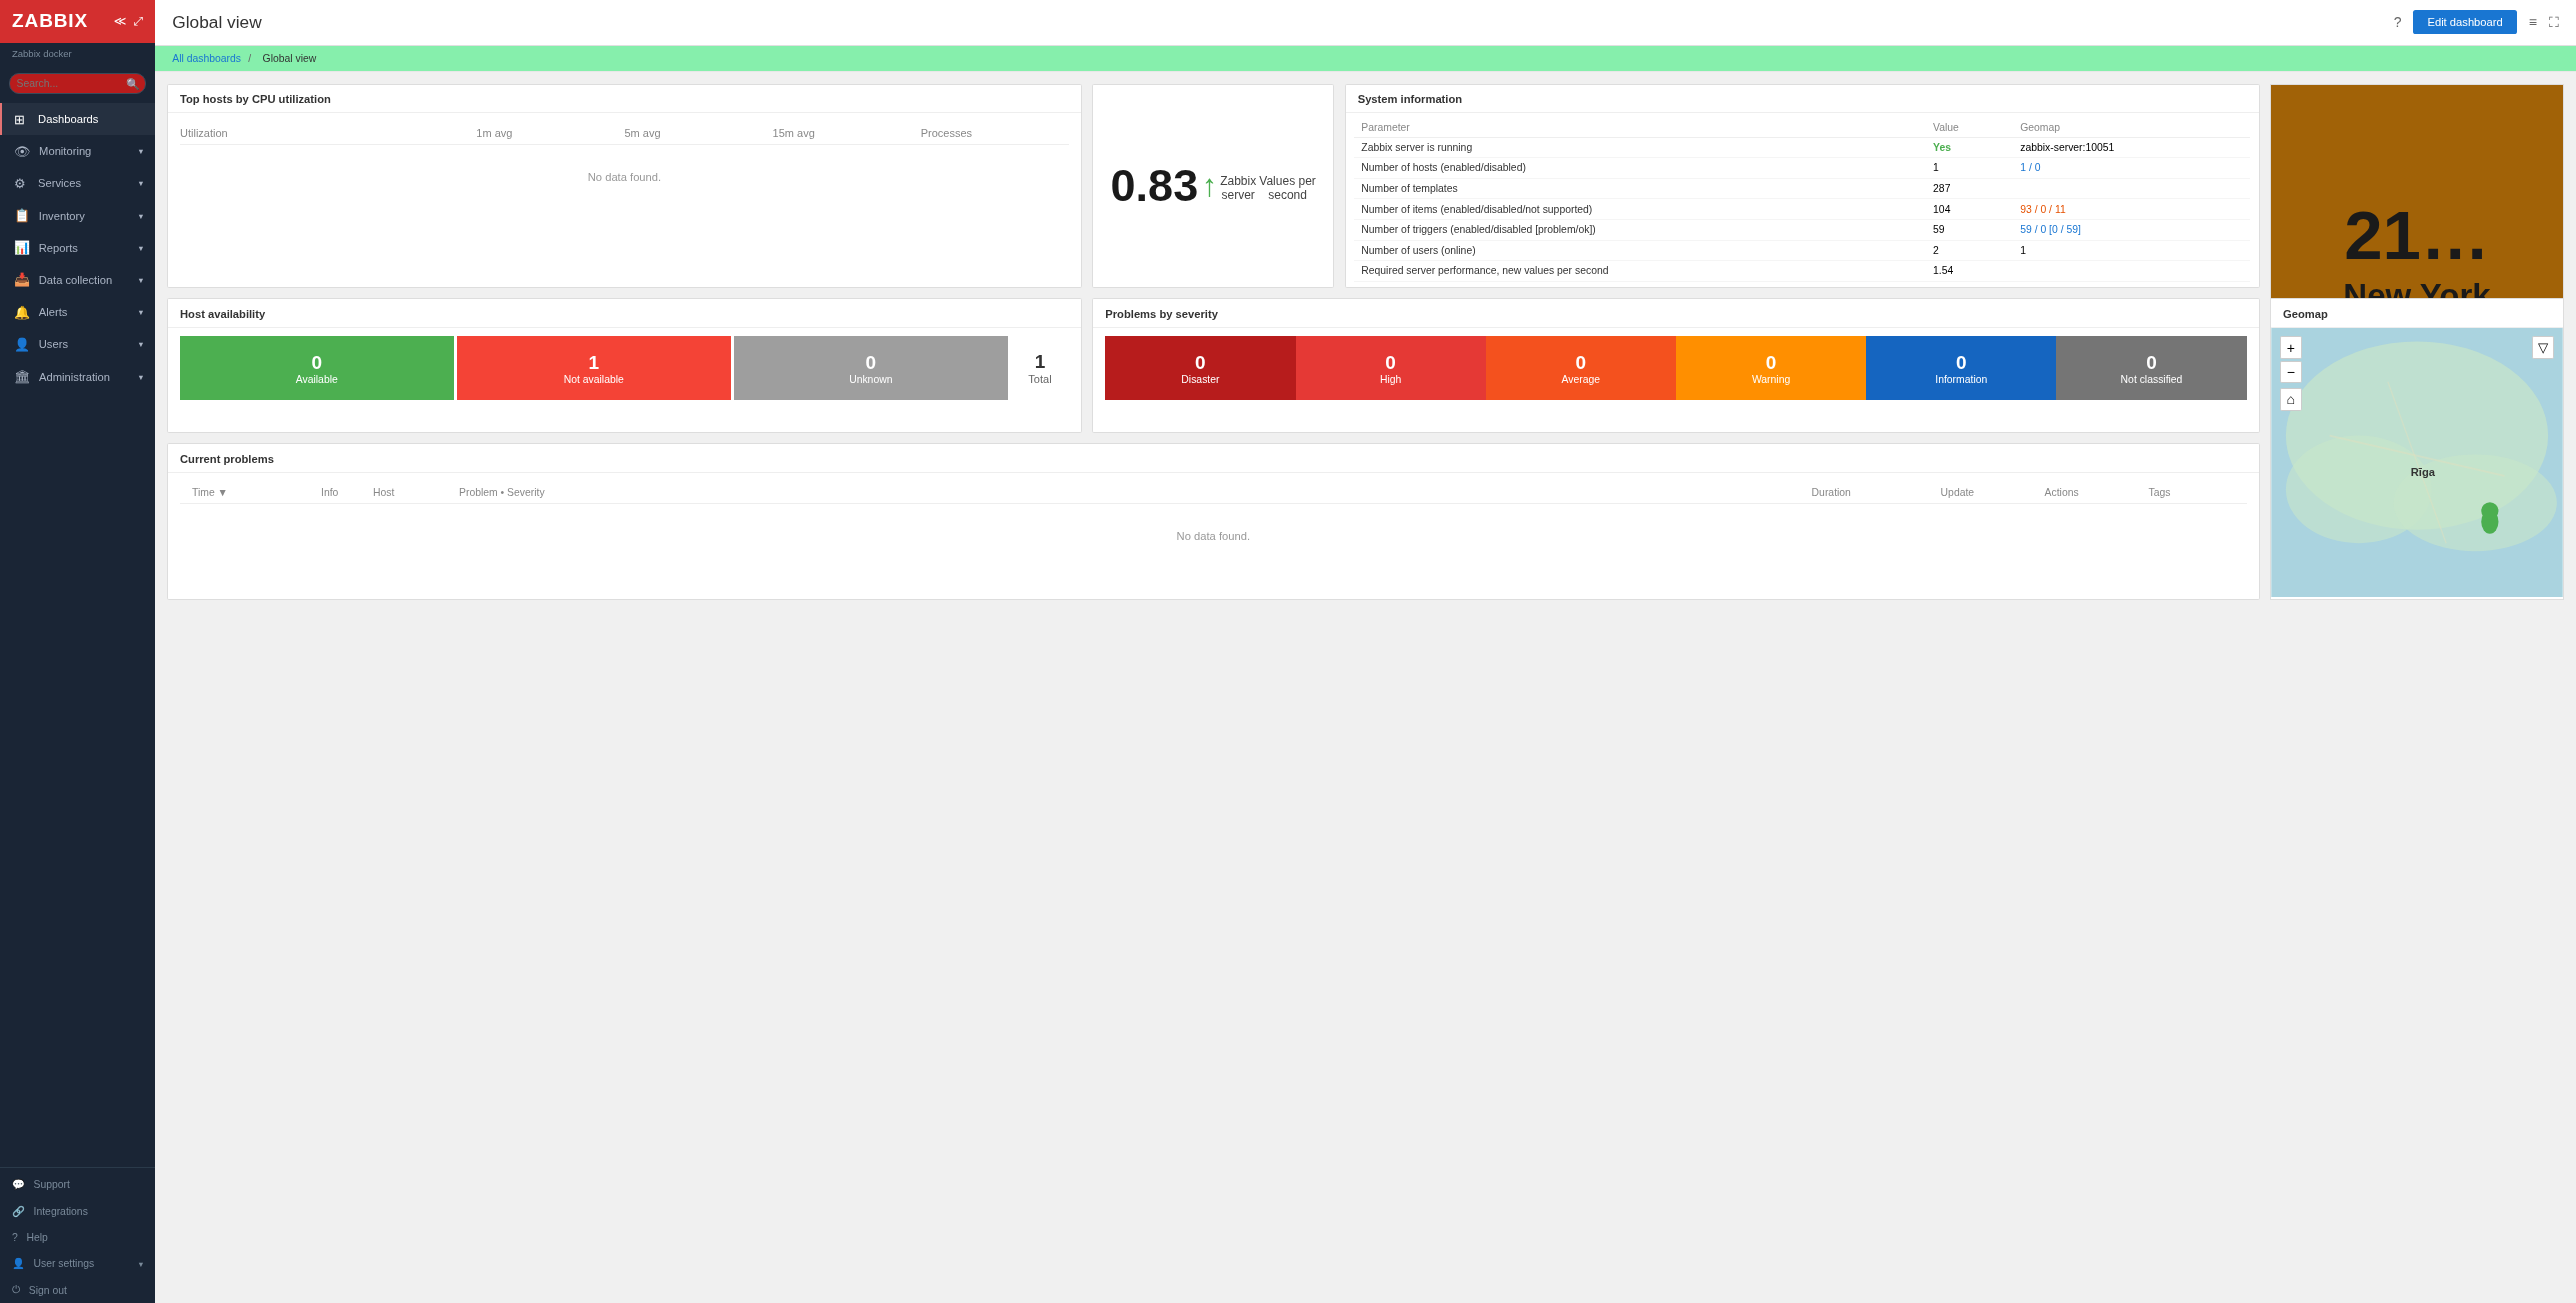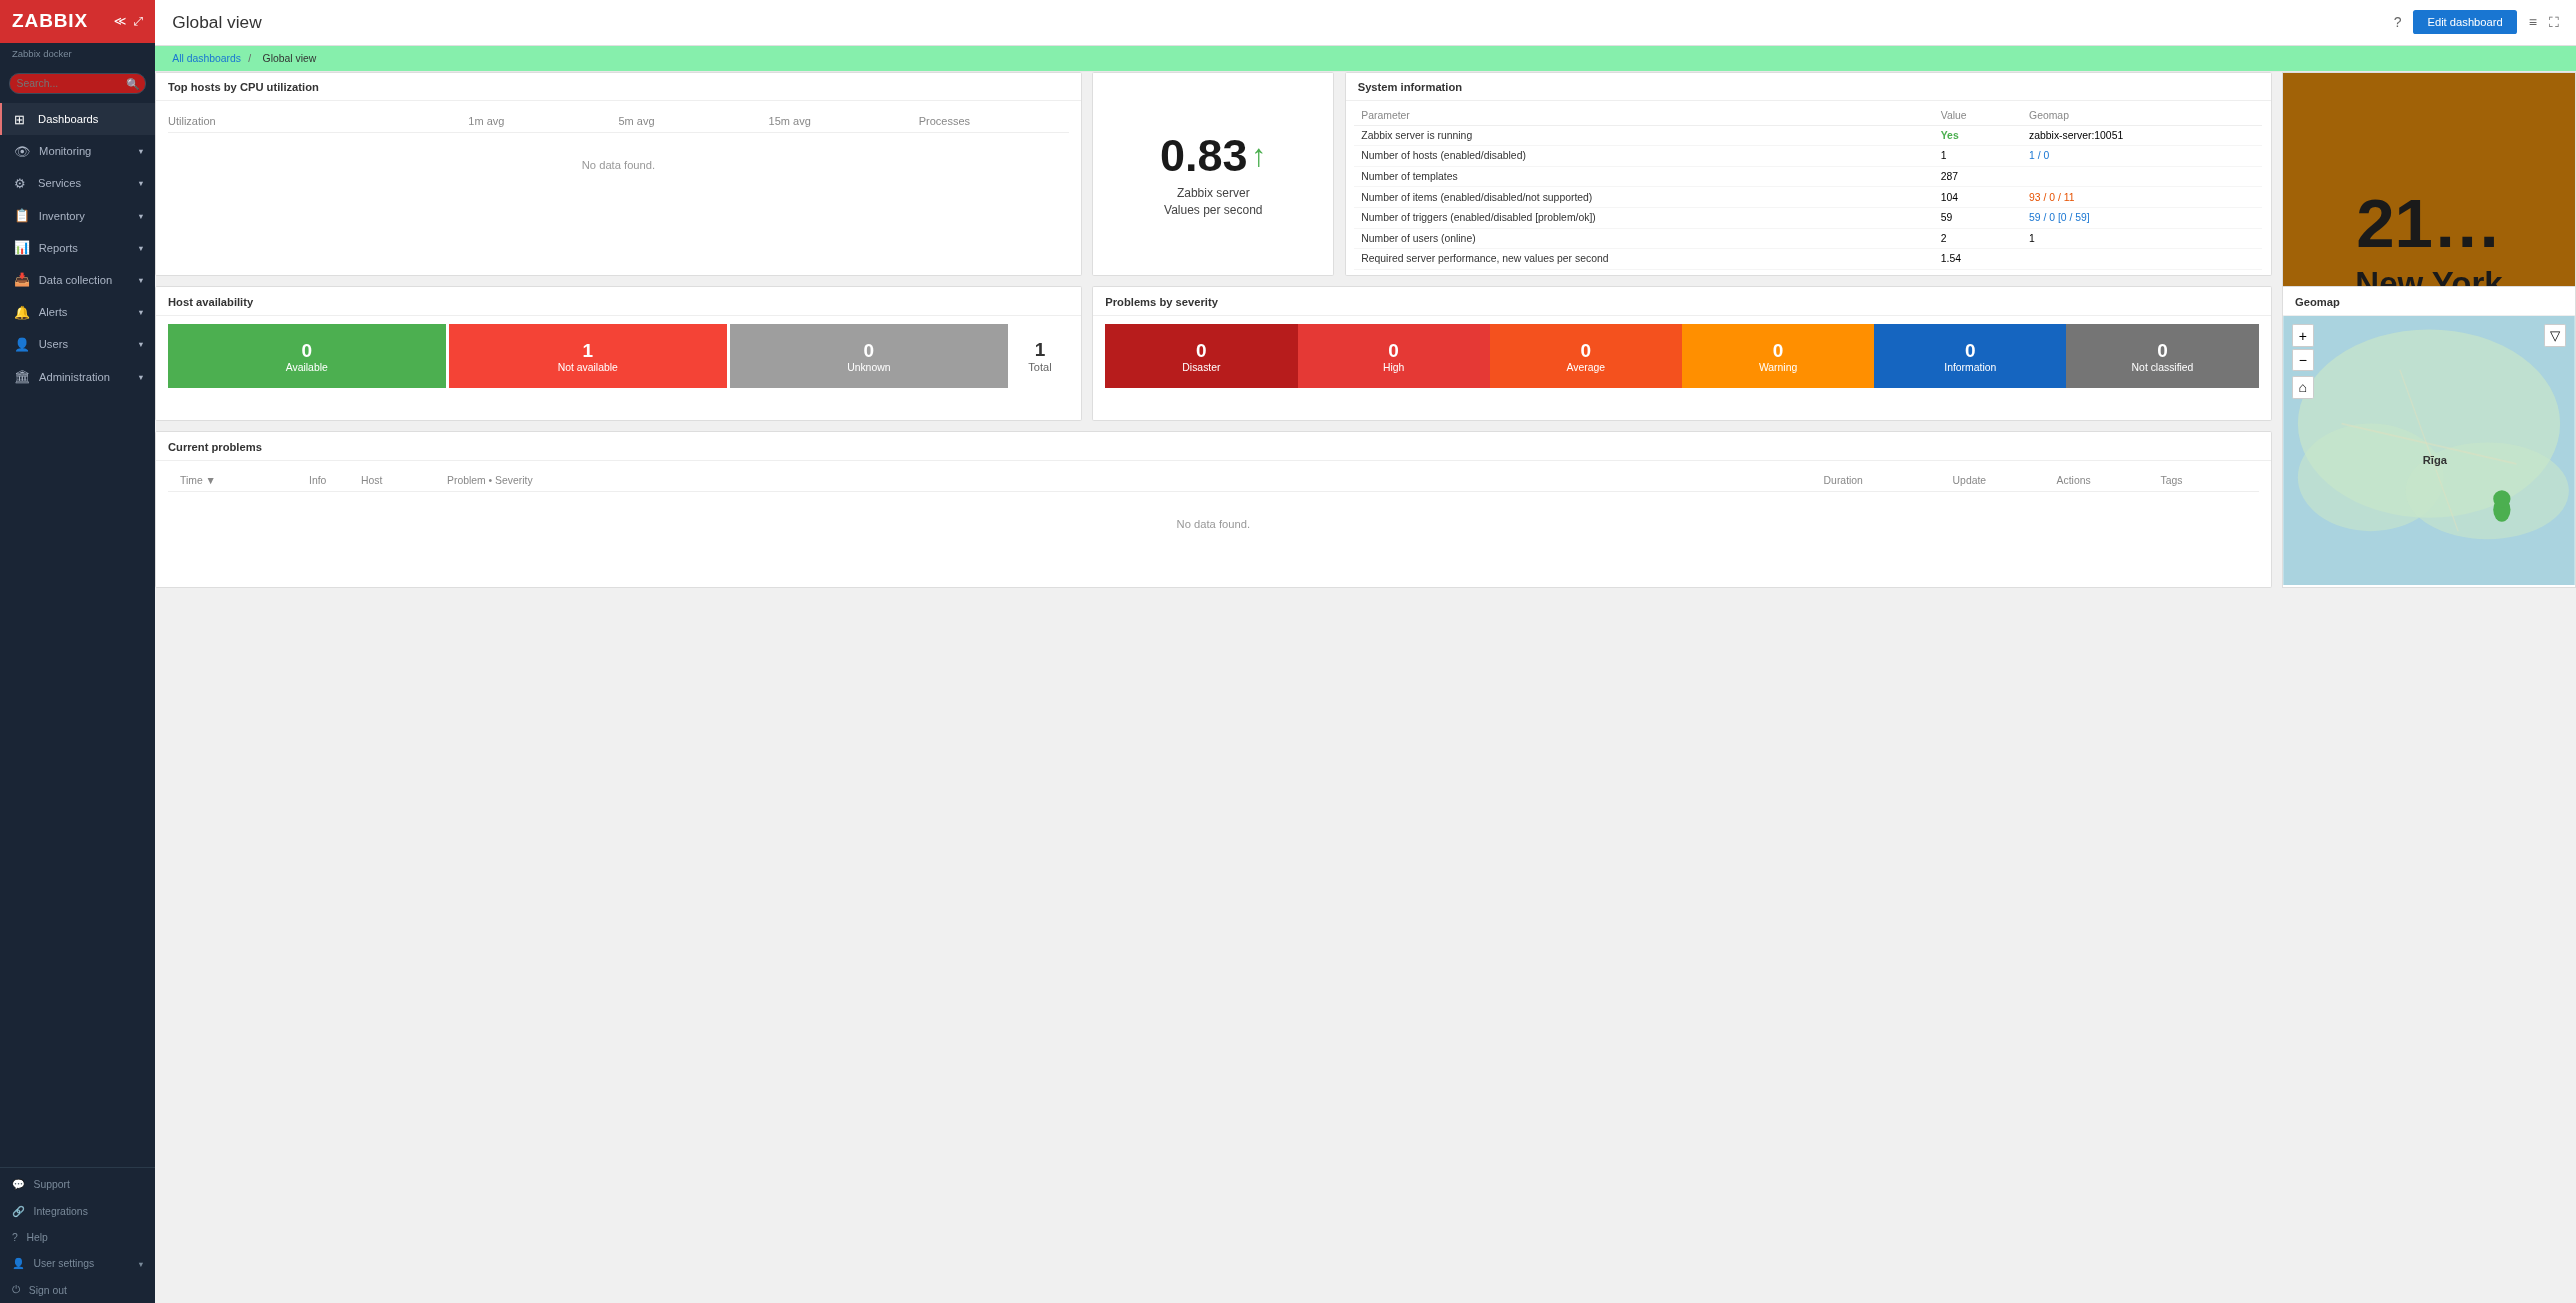--- a/index.html
+++ b/index.html
@@ -126,20 +126,21 @@
       font-size: 10.4px;
     }
     .breadcrumb a { color: #1976d2; text-decoration: none; }
     .breadcrumb span { color: #666; margin: 0 4.3px; }
     .breadcrumb .current { color: #333; }
 
     
     #content {
       flex: 1;
       overflow-y: auto;
+      padding: 12px;
       background: #f0f0f0;
     }
 
     .dashboard-grid {
       display: grid;
       grid-template-columns: 1fr 276px 1fr;
       grid-template-rows: auto auto auto;
       gap: 10.4px;
     }
 
@@ -175,25 +176,25 @@
       color: #999;
       padding: 26px 0;
       font-size: 11.2px;
     }
 
     
     .values-widget {
       grid-column: 2;
       grid-row: 1;
       display: flex;
-      flex-direction: column;
+      flex-direction: row;
       align-items: center;
       justify-content: center;
       padding: 35px 17.3px;
-      text-align: left;
+      text-align: center;
     }
     .value-number {
       font-size: 45px;
       font-weight: 700;
       color: #1a1a1a;
       display: flex;
       align-items: center;
       gap: 3.5px;
     }
     .value-arrow-up { color: #4caf50; font-size: 31px; }

